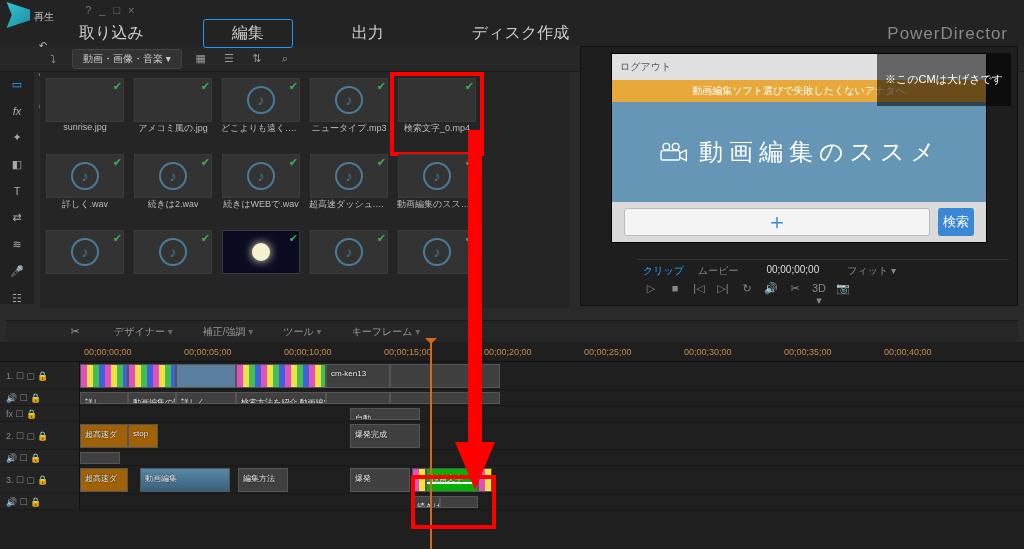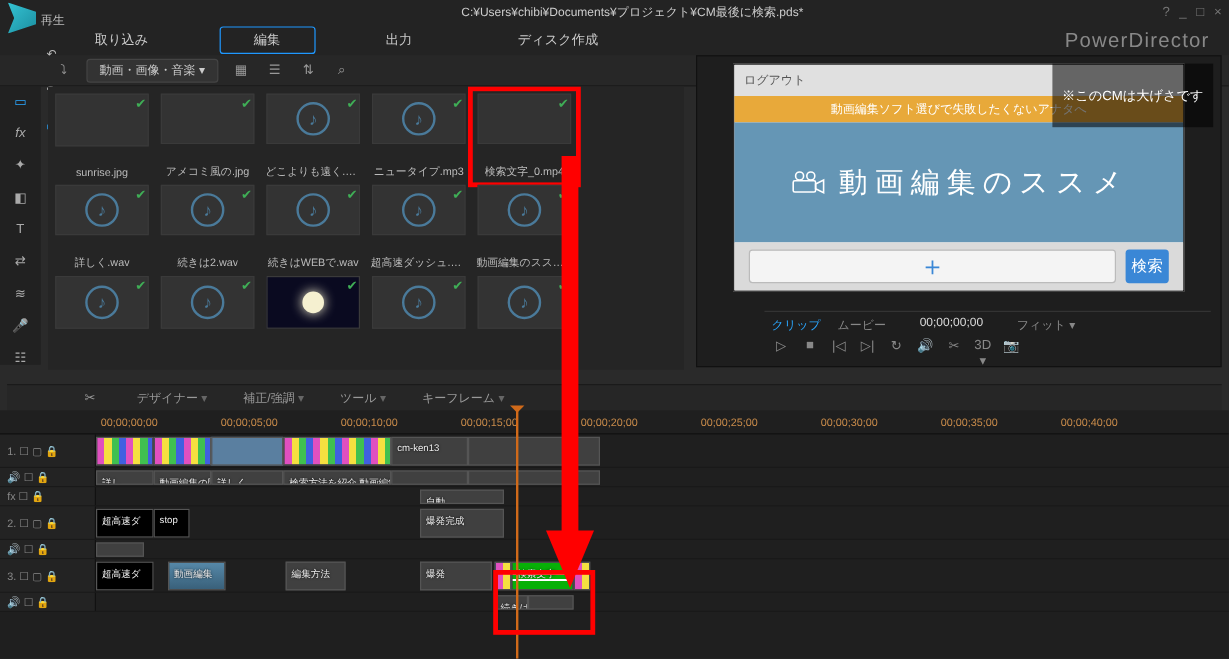--- a/index.html
+++ b/index.html
@@ -35,21 +35,21 @@
     clip-path: polygon(10% 0,100% 30%,100% 70%,10% 100%,30% 50%);
   }
 
   
   .moderow {
     height:26px; display:flex; align-items:center; gap:30px;
     padding-left:50px; background:#232323;
   }
   .modetab {
     padding:3px 28px; border:1px solid transparent; border-radius:3px;
-    font-size:11px; color:#ccc;
+    font-size:16px; color:#ccc;
   }
   .modetab.active { border-color:#1f98ff; }
 
   
   .libbar {
     height:26px; display:flex; align-items:center; gap:10px;
     padding-left:44px; background:#272727; border-bottom:1px solid #1b1b1b;
   }
   .libbar .select {
     background:#333; border:1px solid #444; border-radius:3px;
@@ -83,21 +83,21 @@
   }
   .thumb {
     display:flex; flex-direction:column; align-items:center;
     position:relative;
   }
   .thumb .img {
     width:78px;height:44px; background:#333; border:1px solid #3a3a3a;
     position:relative; display:flex;align-items:center;justify-content:center;
   }
   .thumb .check { position:absolute; right:4px; top:2px; color:#3fae56; font-size:11px;}
-  .thumb .lbl { font-size:9px; color:#bbb; margin-top:17px; text-align:center; white-space:nowrap; overflow:hidden; text-overflow:ellipsis; max-width:80px;}
+  .thumb .lbl { font-size:9px; color:#bbb; margin-top:0; text-align:center; white-space:nowrap; overflow:hidden; text-overflow:ellipsis; max-width:80px;}
   .note {
     width:28px;height:28px;border:2px solid #4a7a9a;border-radius:50%;
     display:flex;align-items:center;justify-content:center;color:#4a7a9a;font-size:14px;
   }
   .sunrise { background:linear-gradient(#4a6fa0 0 40%, #ffd78a 40% 55%, #c77a4a 55%);}
   .comic {
     background:radial-gradient(circle,#fff 30%,transparent 31%),
                repeating-conic-gradient(#e050c0 0 30deg,#f5e040 30deg 60deg,#40c050 60deg 90deg,#4060e0 90deg 120deg);
   }
   .greenclip {
@@ -204,21 +204,21 @@
   }
   .clip.small{height:12px; top:2px;}
   .clip-lbl{
     position:absolute; left:4px; top:4px; font-size:8px; color:#eee;
     text-shadow:0 0 2px #000; pointer-events:none; white-space:nowrap;
   }
 
   .comicfill{background:repeating-linear-gradient(90deg,#e050c0 0 6px,#f5e040 6px 12px,#40c050 12px 18px,#4060e0 18px 24px);}
   .bluefill{background:#5a7fa0;}
   .grayfill{background:#404040;}
-  .brownfill{background:#000000;}
+  .brownfill{background:#a16207;}
   .videofill{background:linear-gradient(#5688a8,#39607a);}
   .greenfill{background:linear-gradient(#07b007 0 30%,#fff 30% 45%,#07b007 45% 60%,#fff 60% 70%,#07b007 70%);}
 
   .tl-highlight{
     position:absolute; border:4px solid #ff0000;
     left:411px; top:475px; width:85px; height:54px; z-index:40;
   }
 
   
   .arrow {
@@ -234,21 +234,20 @@
   <div class="menu">
     <span>ファイル</span>
     <span>編集</span>
     <span>プラグイン</span>
     <span>表示</span>
     <span>再生</span>
     <span class="iconbtn">↶</span>
     <span class="iconbtn">↷</span>
     <span class="iconbtn" style="color:#2aa7ff">◎</span>
   </div>
-  <div class="title-path">C:¥Users¥chibi¥Documents¥プロジェクト¥CM最後に検索.pds*</div>
   <div class="winbtns">
     <span>?</span>
     <span>_</span>
     <span>□</span>
     <span>×</span>
   </div>
 </div>
 <div class="logo"></div>
 <div class="brand">PowerDirector</div>
 
@@ -515,21 +514,21 @@
         <div class="track-body">
           <div class="clip small grayfill" style="left: 0px; width: 40px;"></div>
         </div>
       </div>
       <div class="track ">
         <div class="track-head">3. ☐ ▢ 🔒</div>
         <div class="track-body">
           <div class="clip brownfill" style="left: 0px; width: 48px;">
             <span class="clip-lbl">超高速ダ</span>
           </div>
-          <div class="clip videofill" style="left: 60px; width: 48px;">
+          <div class="clip videofill" style="left: 60px; width: 90px;">
             <span class="clip-lbl">動画編集</span>
           </div>
           <div class="clip grayfill" style="left: 158px; width: 50px;">
             <span class="clip-lbl">編集方法</span>
           </div>
           <div class="clip grayfill" style="left: 270px; width: 60px;">
             <span class="clip-lbl">爆発</span>
           </div>
           <div class="clip comicfill" style="left: 332px; width: 14px;"></div>
           <div class="clip greenfill" style="left: 346px; width: 52px;">

